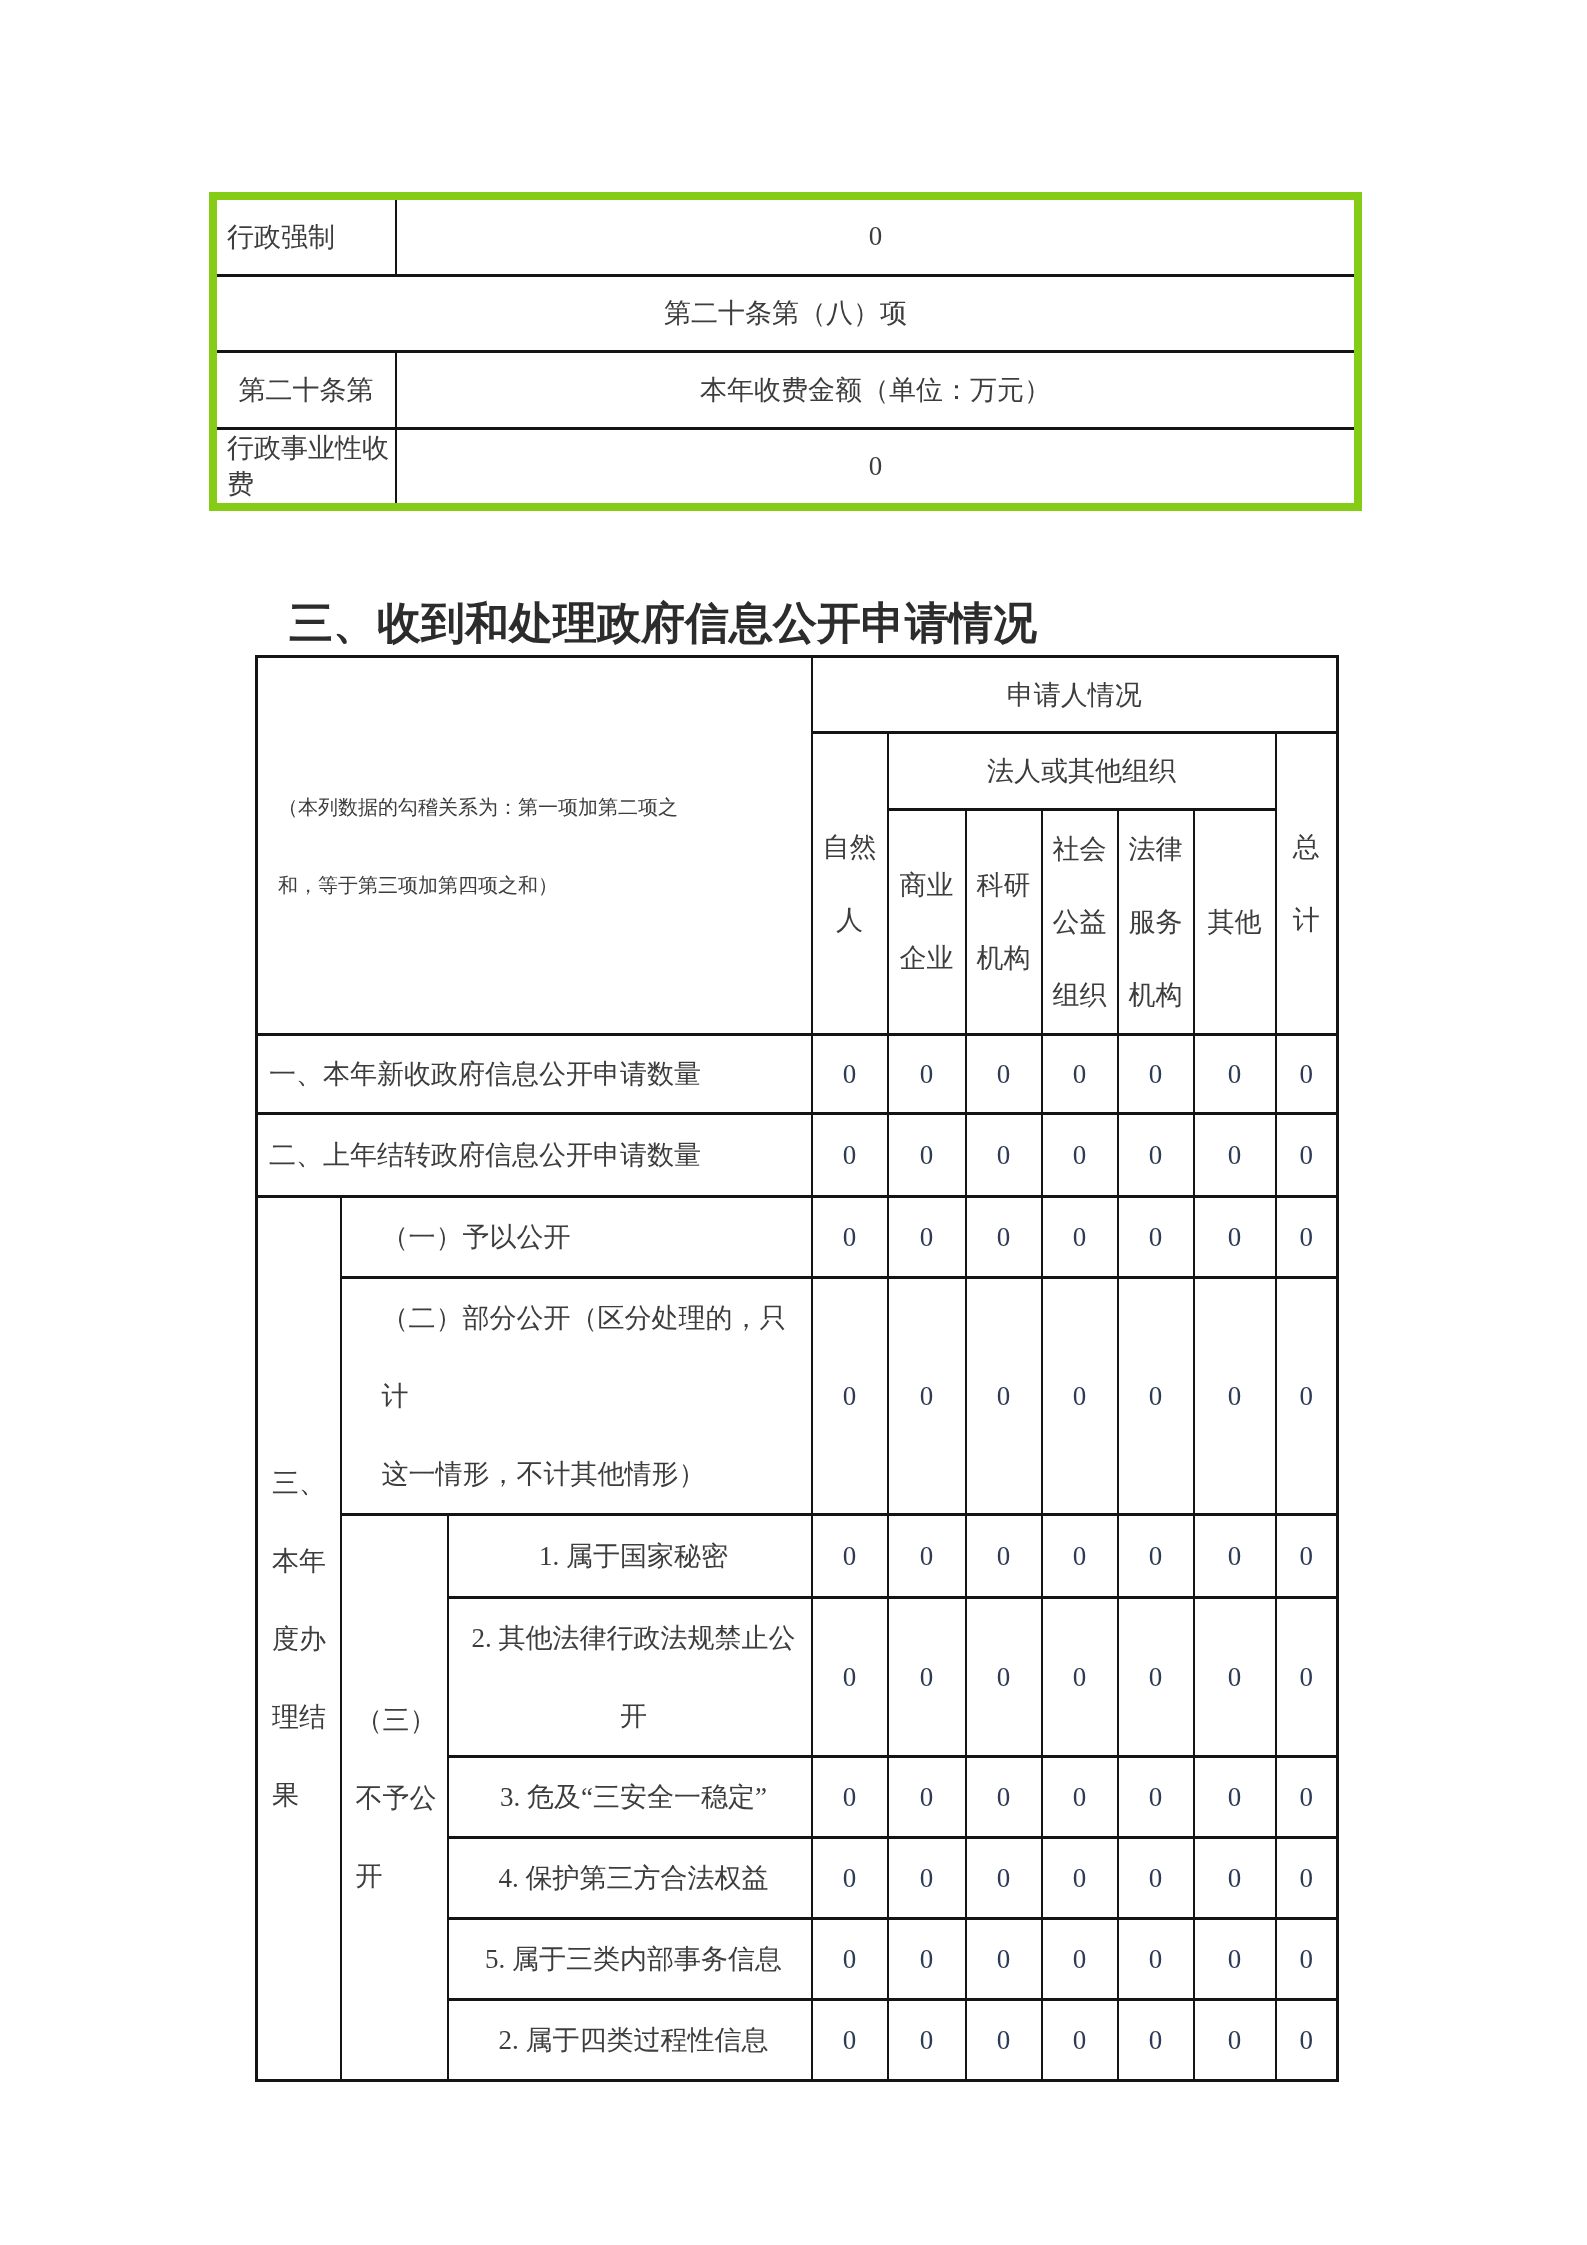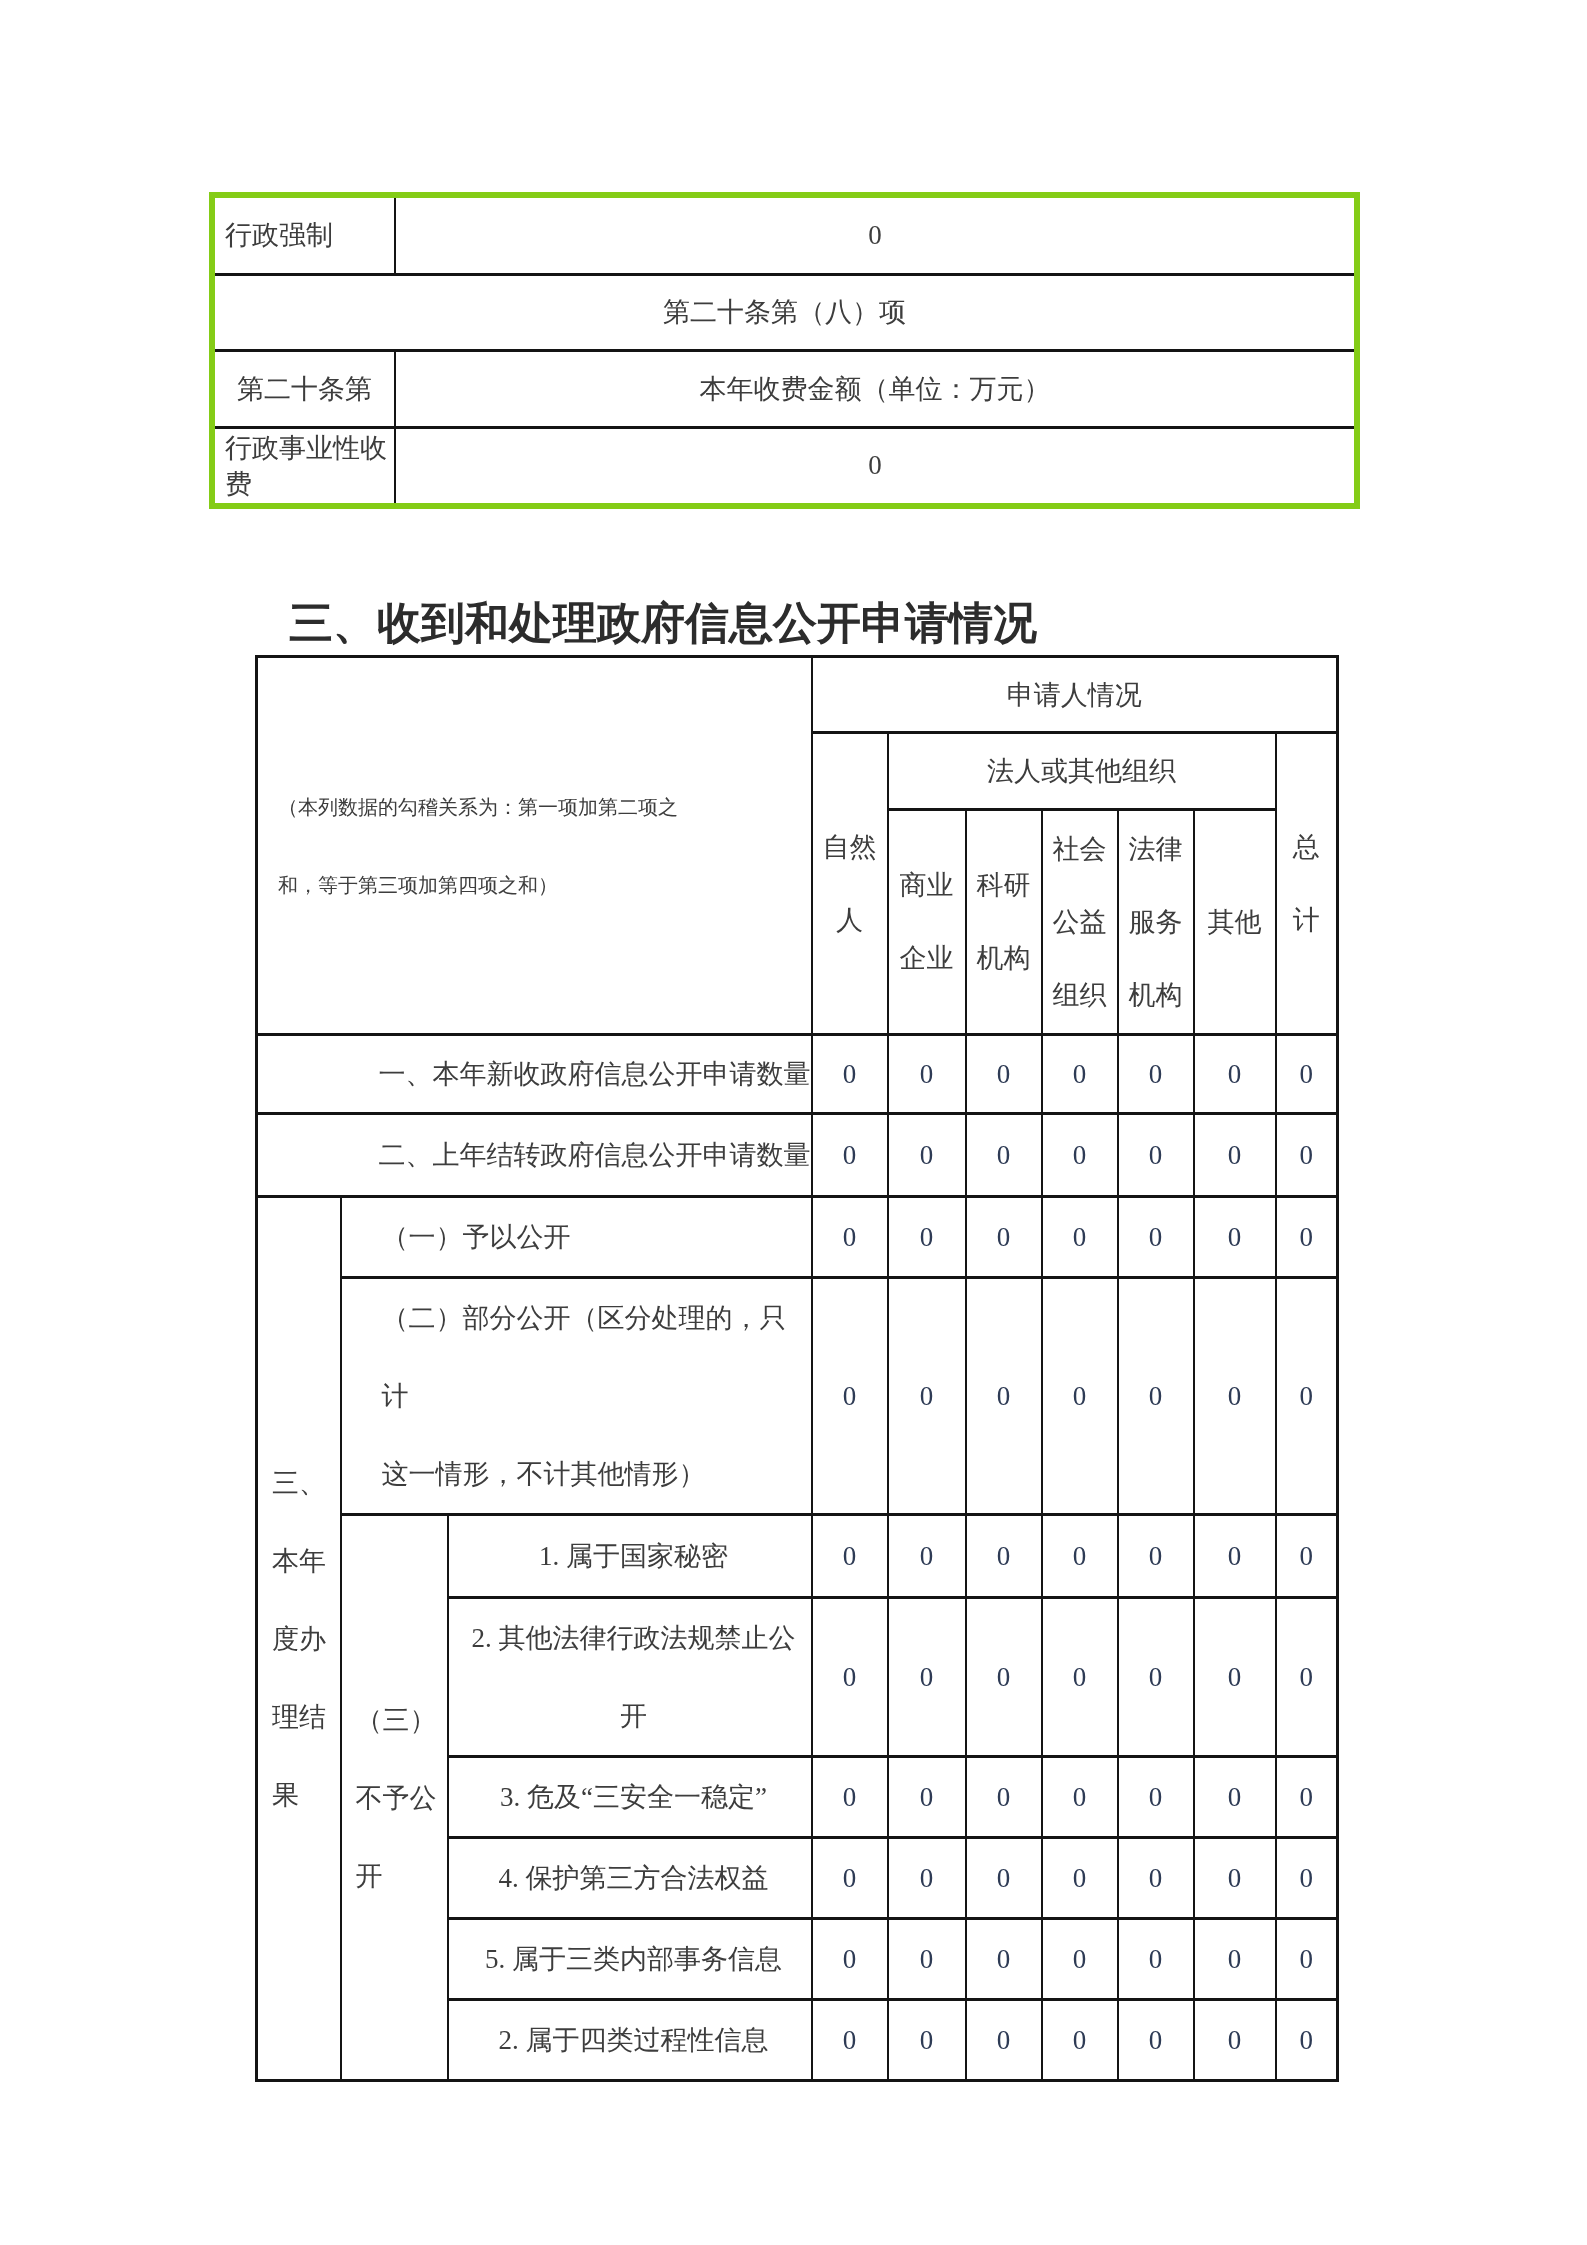--- a/index.html
+++ b/index.html
@@ -21,21 +21,21 @@
     text-align: center;
     overflow: hidden;
   }
 
   
   .t1 {
     position: absolute;
     left: 209px;
     top: 192px;
     width: 1145px;
-    border: 6px solid #84cc16;
+    border: 8px solid #84cc16;
   }
   .t1 td {
     border: 2px solid #141414;
     border-top-width: 3px;
     border-bottom-width: 3px;
   }
   .t1 tr:first-child td { border-top-width: 2px; }
   .t1 .lab-left { text-align: left; padding-left: 10px; }
 
   
@@ -69,22 +69,22 @@
     padding: 0 12px 0 20px;
     line-height: 78px;
     white-space: pre-line;
     word-break: break-all;
   }
   .t2 .stack {
     line-height: 73px;
     white-space: pre-line;
   }
   .t2 .rowlab {
-    text-align: right;
-    padding-left: 32px;
+    text-align: left;
+    padding-left: 11px;
   }
   .t2 .sublab {
     text-align: left;
     padding-left: 40px;
     line-height: 78px;
     white-space: pre-line;
   }
   .t2 .itemlab {
     text-align: center;
     padding-left: 8px;

